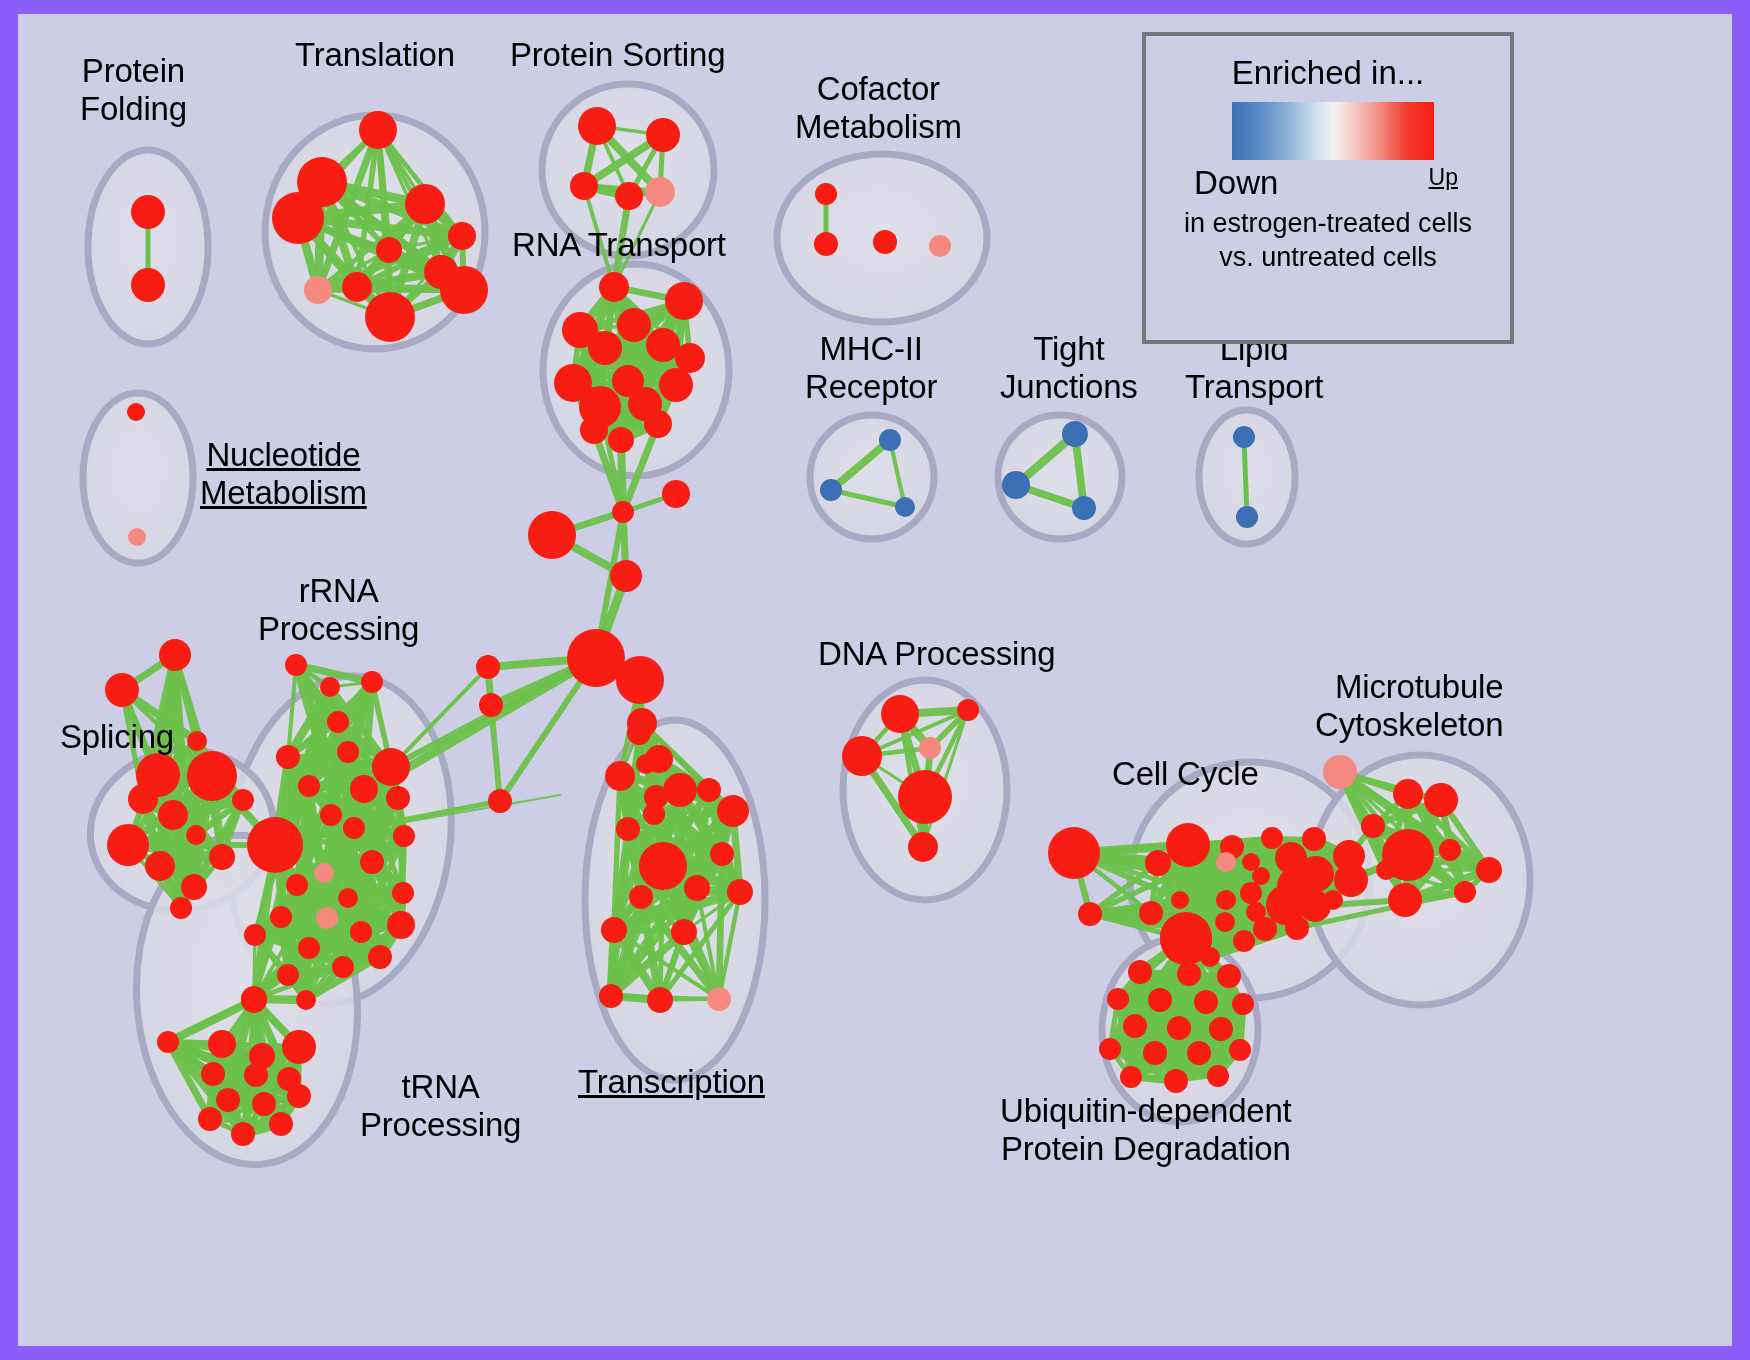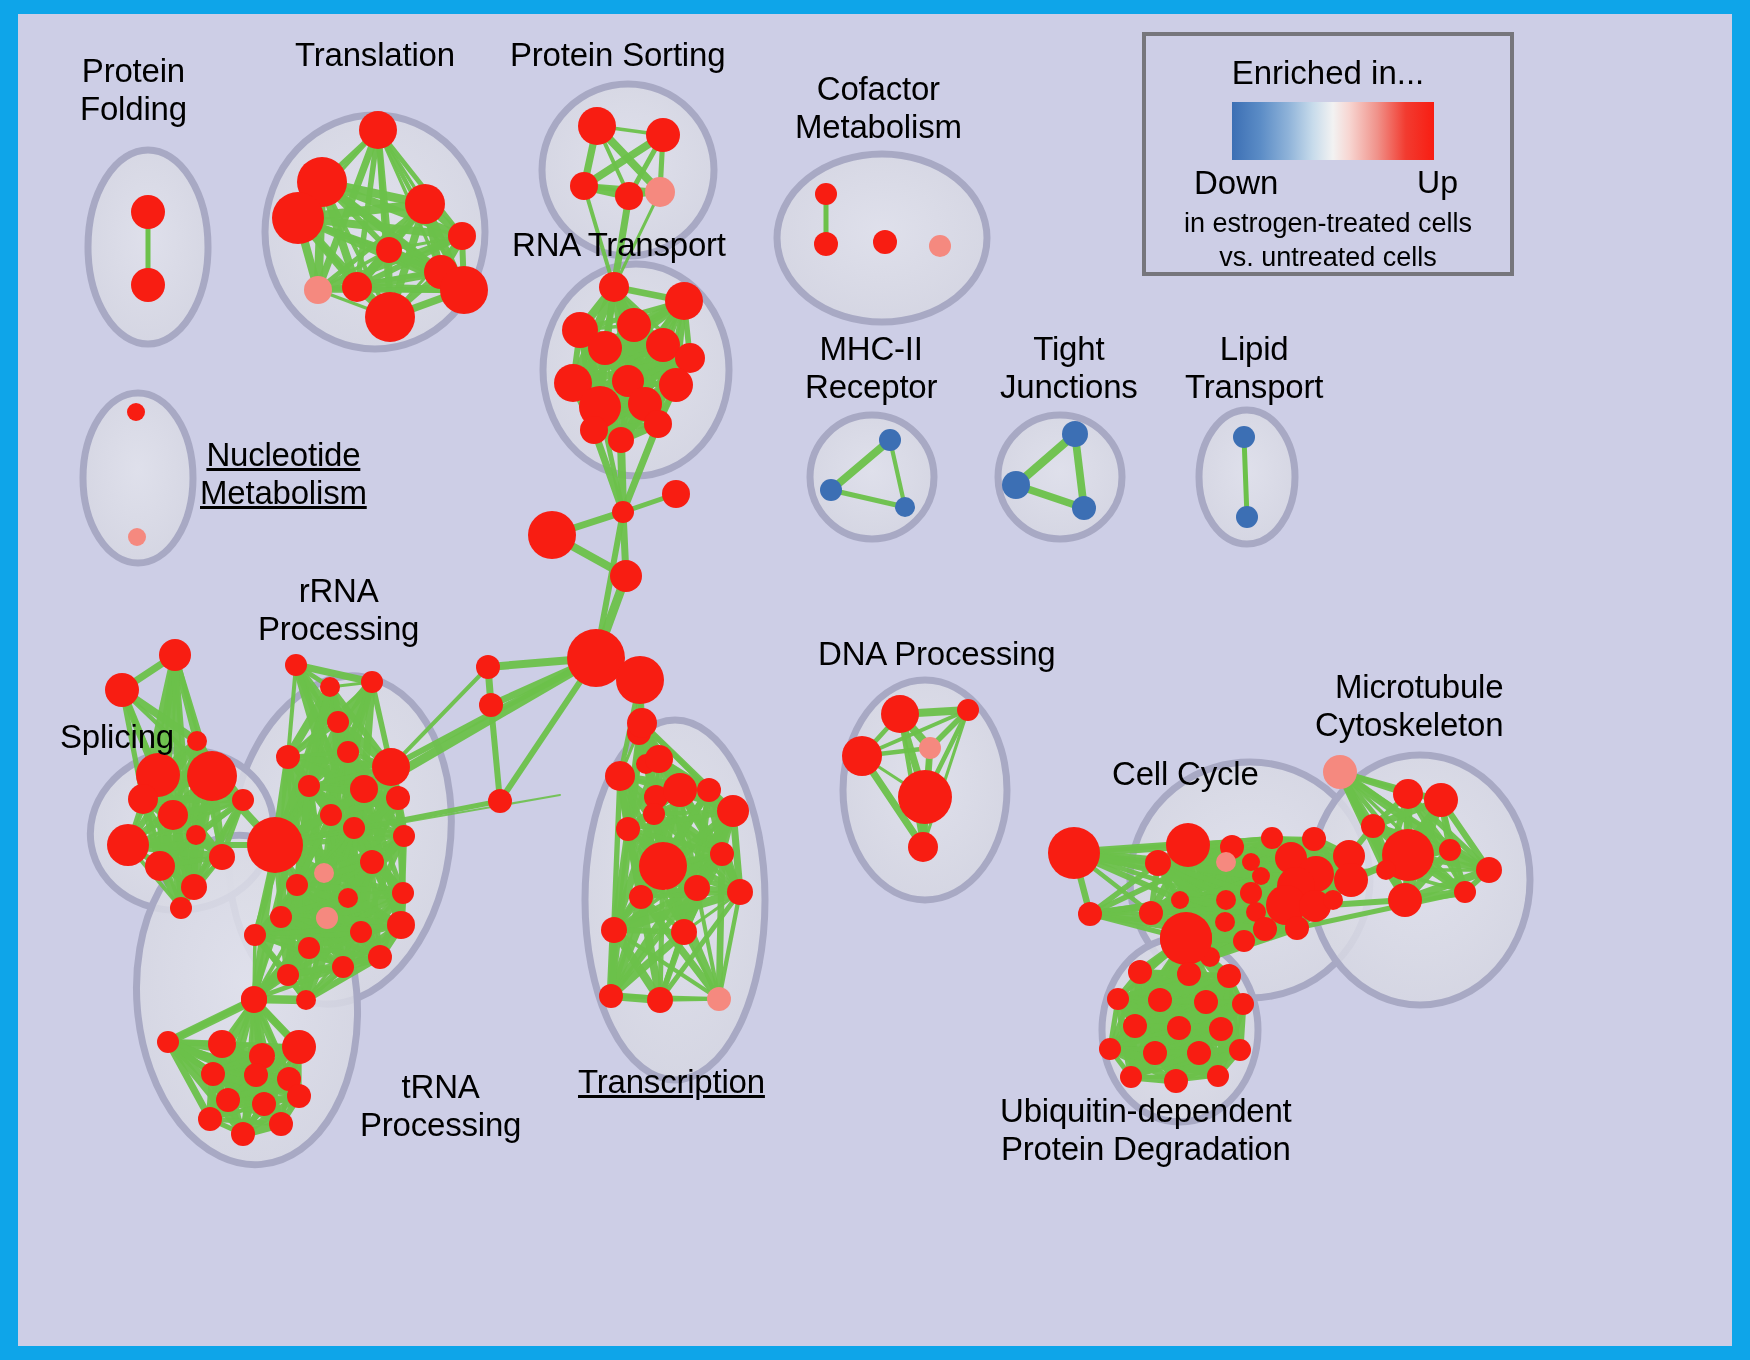--- a/index.html
+++ b/index.html
@@ -1,21 +1,21 @@
 <!DOCTYPE html>
 <html><head>
 <meta charset="utf-8">
 <title>Enrichment Map Network</title>
 <style>
   html,body{margin:0;padding:0;background:#ffffff;}
   body{font-family:"Liberation Sans","DejaVu Sans",sans-serif;}
   #stage{
     position:relative;
     width:1750px;height:1360px;
-    background:#0ea5e9;
+    background:#8b5cf6;
     overflow:hidden;
   }
   #canvas-bg{
     position:absolute;
     left:18px;top:14px;
     width:1714px;height:1332px;
     background:#cdcee6;
   }
   svg#net{position:absolute;left:0;top:0;width:1750px;height:1360px;}
   .clabel{
@@ -25,37 +25,37 @@
     font-size:33px;
     line-height:1.14;
     letter-spacing:-0.2px;
     white-space:pre;
     text-align:center;
     font-weight:400;
   }
   #legend{
     position:absolute;
     left:1142px;top:32px;
-    width:372px;height:244px;
+    width:372px;height:312px;
     background:#cdcee6;
     border:4px solid #76767c;
     box-sizing:border-box;
   }
   #legend-title{
     position:absolute;left:0;top:18px;width:100%;
     text-align:center;font-size:33px;color:#000;
   }
   #legend-bar{
     position:absolute;left:86px;top:66px;width:202px;height:58px;
     background:linear-gradient(to right,
       #3c6fb4 0%, #5b8cc6 14%, #8fb3d9 28%, #c7dbeb 40%,
       #f2f2f2 50%, #f7d6d2 58%, #f0928a 72%, #f23b30 86%, #f81d12 100%);
   }
   #legend-down{position:absolute;left:48px;top:128px;font-size:33px;color:#000;}
-  #legend-up{position:absolute;right:52px;top:128px;font-size:32px;color:#000;}
+  #legend-up{position:absolute;right:52px;top:128px;font-size:23px;color:#000;text-decoration:underline;}
   #legend-sub1{position:absolute;left:0;top:172px;width:100%;text-align:center;font-size:27px;color:#000;}
   #legend-sub2{position:absolute;left:0;top:206px;width:100%;text-align:center;font-size:27px;color:#000;}
 </style>
 </head>
 <body>
 
 <div id="stage">
   <div id="canvas-bg"></div>
 
   <svg id="net" xmlns="http://www.w3.org/2000/svg">

